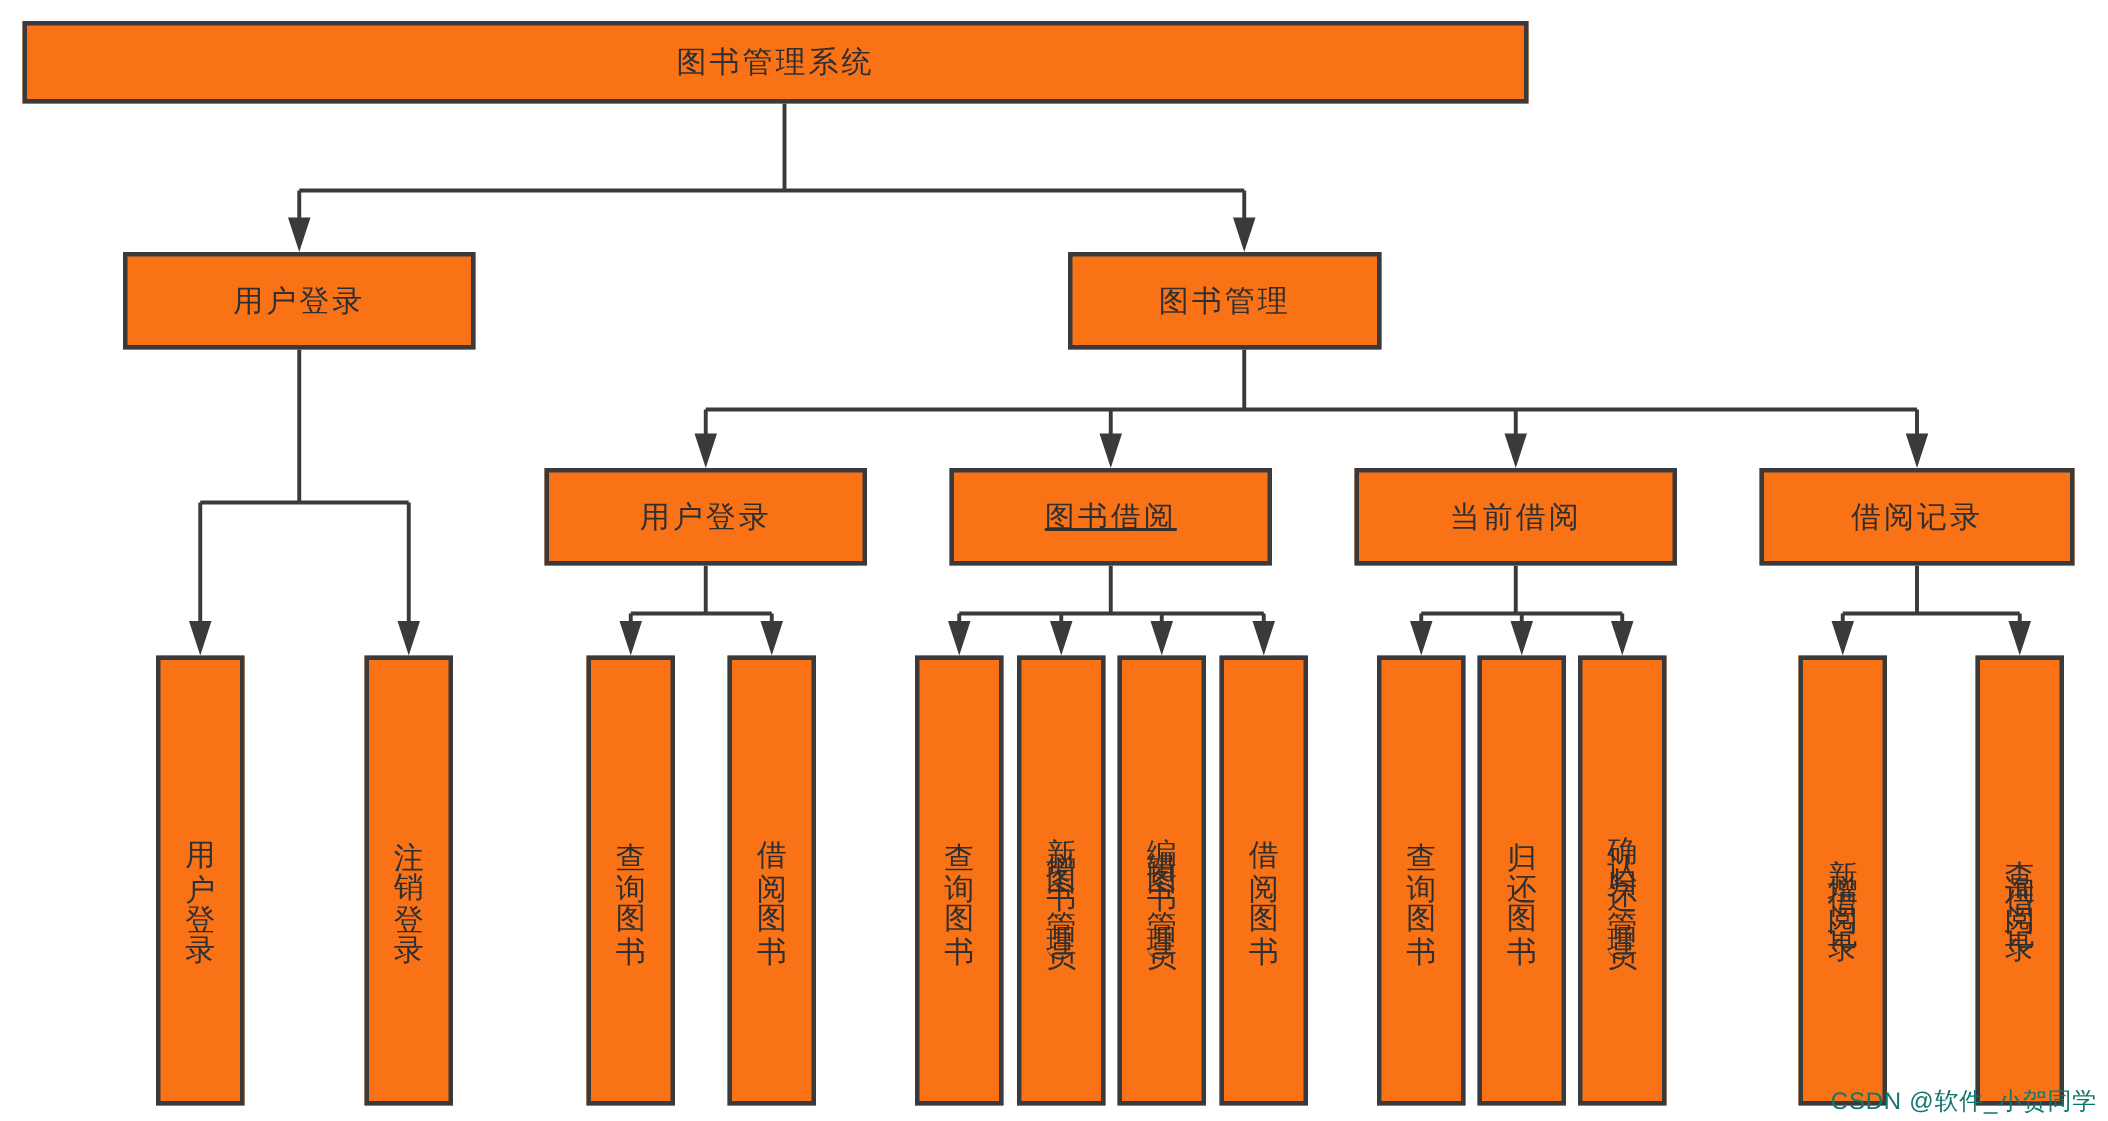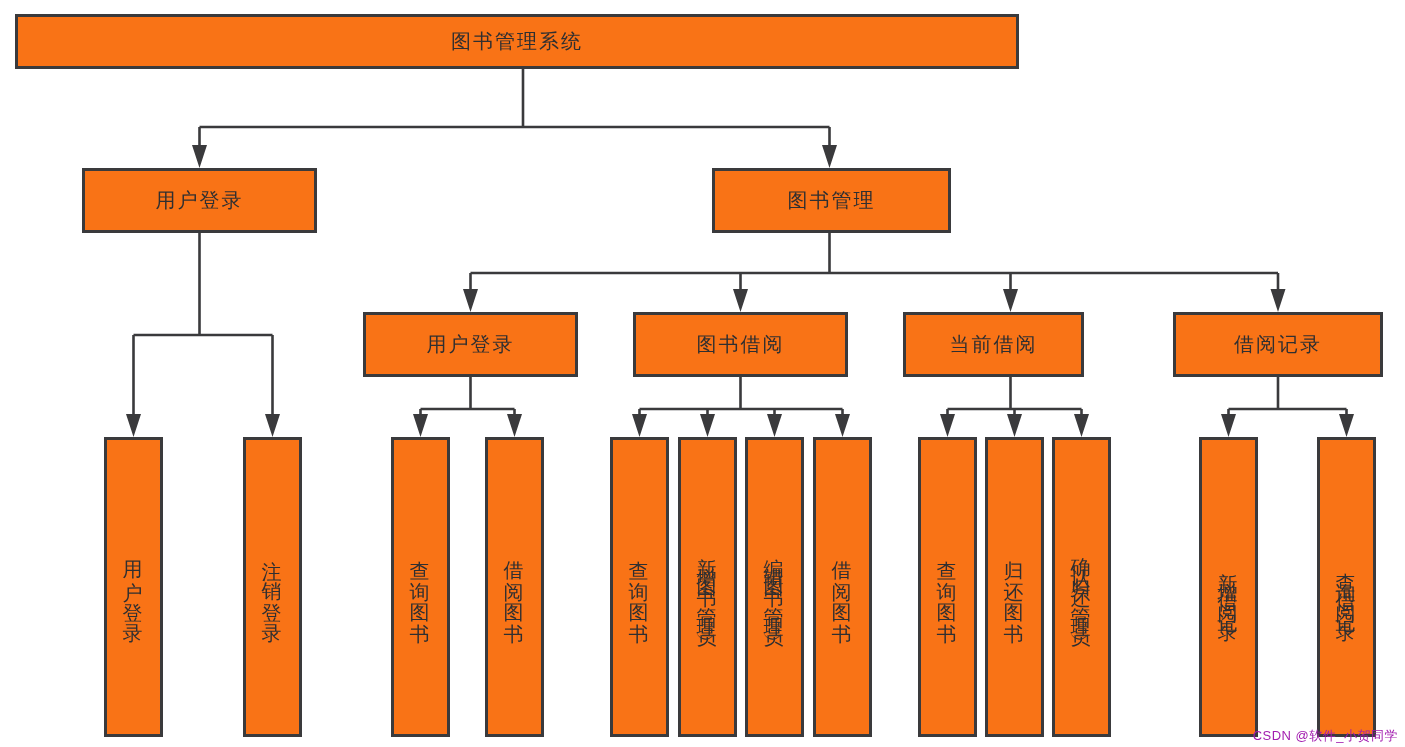--- a/index.html
+++ b/index.html
@@ -48,23 +48,23 @@
   .leaf {
     writing-mode: vertical-rl;
     text-orientation: mixed;
     white-space: normal;
     letter-spacing: 10px;
   }
   .watermark {
     position: absolute;
     right: 7px;
     bottom: 2px;
-    font-size: 13px;
+    font-size: 16px;
     letter-spacing: 0.5px;
-    color: #a21caf;
+    color: #0f766e;
     z-index: 5;
     pointer-events: none;
   }
 </style>
 </head>
 <body>
 
 <div class="canvas">
 
   <svg class="connectors" viewBox="0 0 1405 747" aria-hidden="true">
@@ -94,25 +94,25 @@
     </g>
     <g>
       <path class="wire" d="M1278 377 V409 M1228.5 409 H1346.5 M1228.5 409 V415 M1346.5 409 V415"></path>
       <path class="head" d="M1228.5 437 l-7.5 -23 h15 Z M1346.5 437 l-7.5 -23 h15 Z"></path>
     </g>
   </svg>
 
   <div class="box" style="left:15px; top:14px; width:1004px; height:55px;">图书管理系统</div>
 
   <div class="box" style="left:82px; top:168px; width:235px; height:65px;">用户登录</div>
-  <div class="box" style="left:712px; top:168px; width:239px; height:65px;">图书管理</div>
+  <div class="box" style="left:712px; top:168px; width:209px; height:65px;">图书管理</div>
 
   <div class="box" style="left:363px; top:312px; width:215px; height:65px;">用户登录</div>
-  <div class="box" style="left:633px; top:312px; width:215px; height:65px;">图书借阅</div>
-  <div class="box" style="left:903px; top:312px; width:181px; height:65px;">当前借阅</div>
+  <div class="box" style="left:633px; top:312px; width:215px; height:65px;text-decoration:underline;">图书借阅</div>
+  <div class="box" style="left:903px; top:312px; width:215px; height:65px;">当前借阅</div>
   <div class="box" style="left:1173px; top:312px; width:210px; height:65px;text-align:center;">借阅记录</div>
 
   <div class="box leaf" style="left: 104px; top: 437px; width: 59px; height: 300px; letter-spacing: 21px;">用户登录</div>
   <div class="box leaf" style="left: 243px; top: 437px; width: 59px; height: 300px; letter-spacing: 21px;">注销登录</div>
 
   <div class="box leaf" style="left: 391px; top: 437px; width: 59px; height: 300px; letter-spacing: 21px;">查询图书</div>
   <div class="box leaf" style="left: 485px; top: 437px; width: 59px; height: 300px; letter-spacing: 21px;">借阅图书</div>
 
   <div class="box leaf" style="left: 610px; top: 437px; width: 59px; height: 300px; letter-spacing: 21px;">查询图书</div>
   <div class="box leaf" style="left: 678px; top: 437px; width: 59px; height: 300px; letter-spacing: 10px;">新增图书（管理员）</div>

